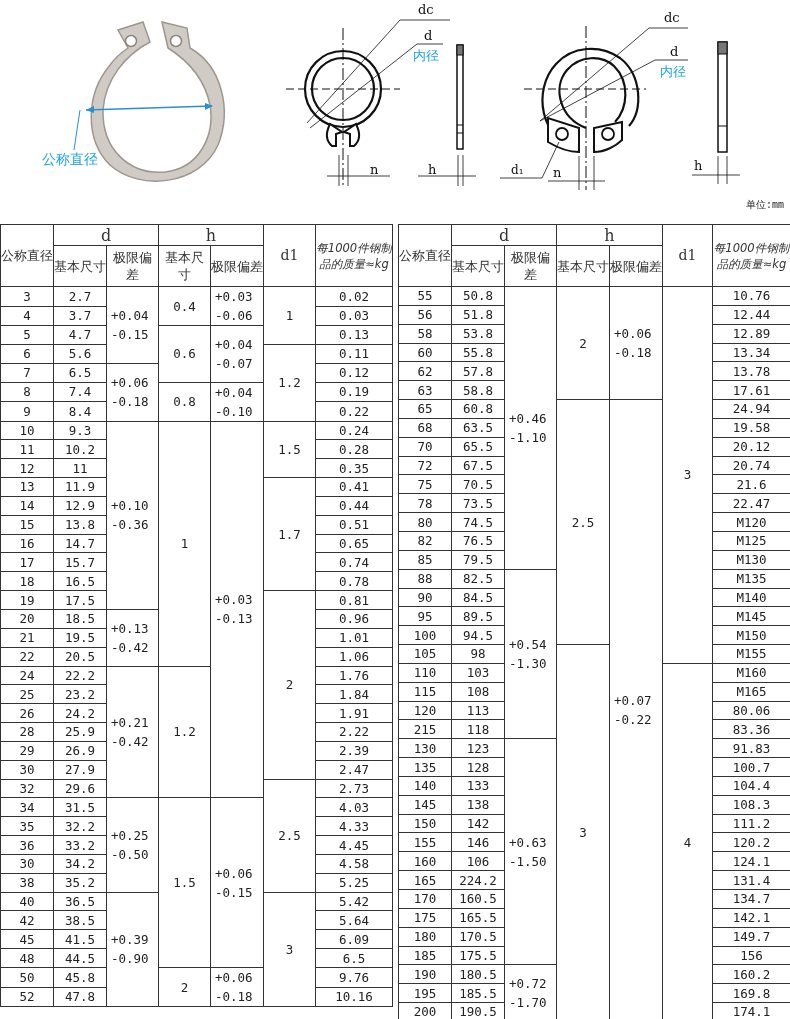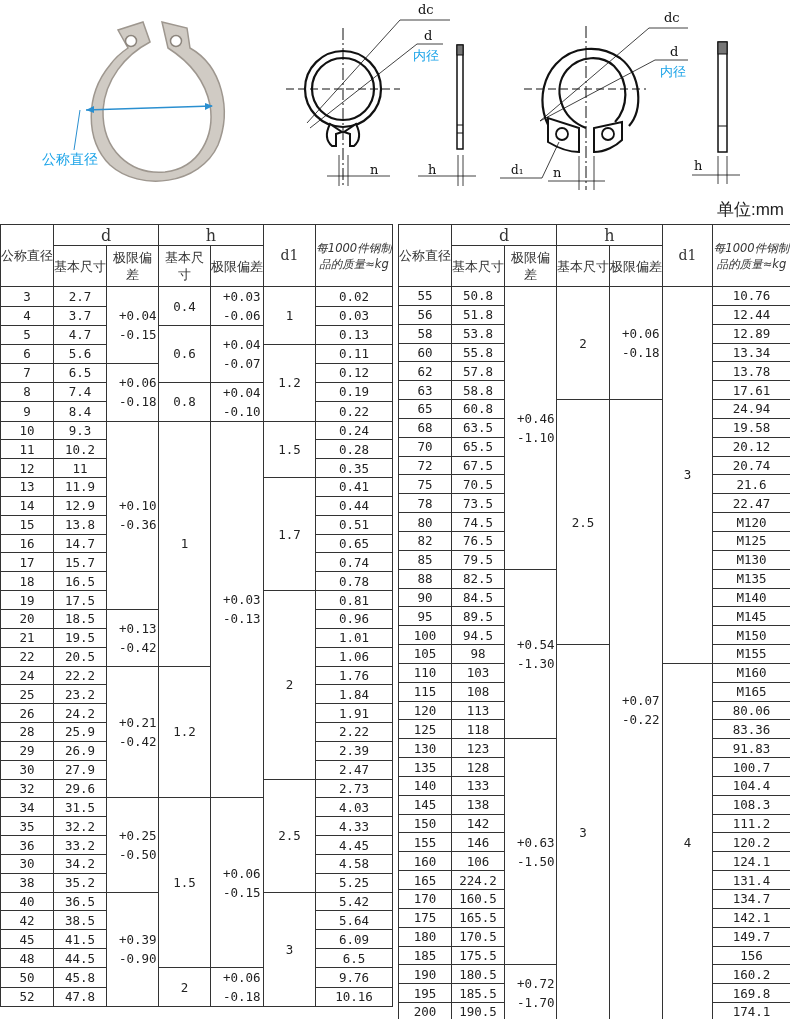--- a/index.html
+++ b/index.html
@@ -1,30 +1,30 @@
 <!DOCTYPE html>
 <html><head>
 <meta charset="utf-8">
 <style>
   html, body { margin:0; padding:0; background:#ffffff; }
   body { width:790px; height:1019px; position:relative; overflow:hidden;
          font-family:"DejaVu Serif","Liberation Serif",serif; color:#222; }
   .figure { position:absolute; left:0; top:0; width:790px; height:215px; }
-  .unit { position:absolute; right:6px; top:198px; font-size:17px; color:#222;
-          font-family:Liberation Sans, sans-serif;text-align:center; }
+  .unit { position:absolute; right:6px; top:198px; font-size:10px; color:#222;
+          font-family:Liberation Mono, monospace;text-align:center; }
   table.spec { position:absolute; top:224px; border-collapse:collapse; table-layout:fixed;
                font-family:"DejaVu Sans Mono","Liberation Mono",monospace; font-size:12.5px; }
   table.spec td, table.spec th { border:1px solid #333; padding:0; text-align:center;
                vertical-align:middle; line-height:13px; font-weight:normal; overflow:hidden; }
   table.spec th { font-family:"DejaVu Sans","Liberation Sans",sans-serif; font-size:13px; color:#333; }
   table.spec th.grp { height:20px; font-size:16px; font-family:"DejaVu Serif","Liberation Serif",serif; }
   table.spec th.sub { height:40px; line-height:17px; }
   table.spec th.mass { font-size:11.5px; line-height:16px;font-style:italic; }
   table.spec td { height:17.85px; }
-  table.spec td.tol { line-height:19px; text-align:left; padding-left:12px; }
+  table.spec td.tol { line-height:19px; text-align:left; padding-left:4px; }
   .left { left:0; }
   .right { left:398px; }
 </style>
 </head>
 <body>
 
 <div class="figure">
   <svg width="790" height="215" viewBox="0 0 790 215" xmlns="http://www.w3.org/2000/svg">
 
     <g>
@@ -543,21 +543,21 @@
         <td>115</td>
         <td>108</td>
         <td>M165</td>
       </tr>
       <tr>
         <td>120</td>
         <td>113</td>
         <td>80.06</td>
       </tr>
       <tr>
-        <td>125</td>
+        <td>215</td>
         <td>118</td>
         <td>83.36</td>
       </tr>
       <tr>
         <td>130</td>
         <td>123</td>
         <td rowspan="12" class="tol">
           <div>+0.63</div>
           <div>-1.50</div>
         </td>

